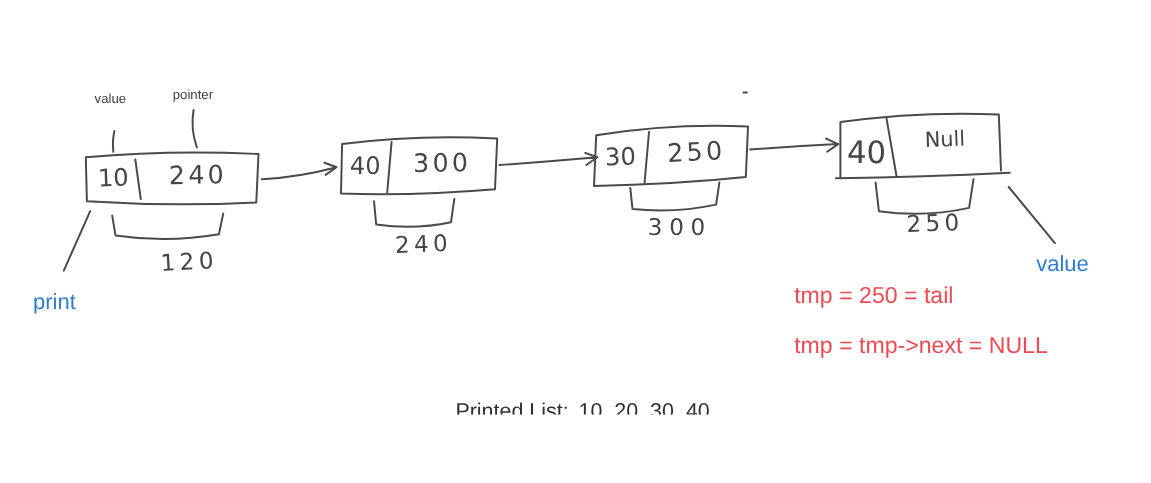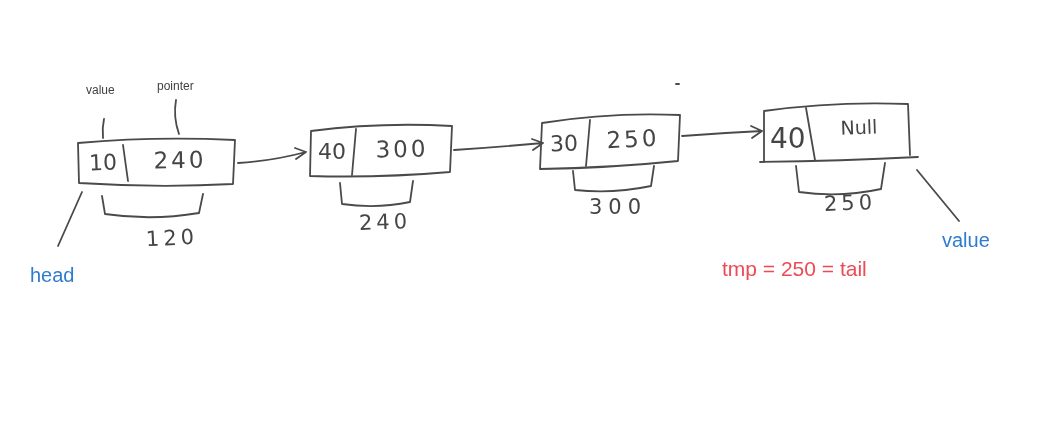--- a/index.html
+++ b/index.html
@@ -61,35 +61,39 @@
       <path d="M176 100 Q173 117 179 134"></path>
       <path d="M82 192 L58 246"></path>
       <path d="M917 170 L959 221"></path>
       <path d="M676 84 L679 84"></path>
     </g>
   </svg>
 
   <div class="txt typed small-label" style="left:86px; top:83px;">value</div>
   <div class="txt typed small-label" style="left:157px; top:79px;text-align:center;">pointer</div>
 
-  <div class="txt typed blue-label" style="left:30px; top:264px;">head</div>
+  <div class="txt typed blue-label" style="left:30px; top:264px;">print</div>
   <div class="txt typed blue-label" style="left:942px; top:229px;">value</div>
 
   <div class="txt hw cell-val" style="left:85px; top:150px; width:36px; transform:rotate(-2deg);">10</div>
   <div class="txt hw cell-ptr" style="left:145px; top:147px; width:70px; transform:rotate(-1deg);">240</div>
   <div class="txt hw addr" style="left:137px; top:226px; width:70px; transform:rotate(-3deg);">120</div>
 
   <div class="txt hw cell-val" style="left:315px; top:139px; width:34px;">40</div>
   <div class="txt hw cell-ptr" style="left:367px; top:136px; width:70px; transform:rotate(-1deg);">300</div>
   <div class="txt hw addr" style="left:350px; top:210px; width:70px; transform:rotate(-2deg);">240</div>
 
   <div class="txt hw cell-val" style="left:547px; top:131px; width:34px; transform:rotate(-2deg);">30</div>
   <div class="txt hw cell-ptr" style="left:598px; top:126px; width:70px; transform:rotate(-3deg);">250</div>
   <div class="txt hw addr" style="left:583px; top:195px; width:70px; letter-spacing:6px;">300</div>
 
   <div class="txt hw" style="left:770px; top:122px; width:34px; font-size:28px;">40</div>
   <div class="txt hw" style="left:824px; top:116px; width:70px; font-size:19px; transform:rotate(-2deg);">Null</div>
   <div class="txt hw addr" style="left:815px; top:191px; width:70px; transform:rotate(-2deg);">250</div>
 
   <div class="txt typed red-note" style="left:722px; top:257px;">tmp = 250 = tail</div>
+  <div class="txt typed red-note" style="left:722px; top:303px;">tmp = tmp-&gt;next = NULL</div>
 
+  <div class="txt typed printed" style="left:414px; top:363px;">
+    <span>Printed List:</span><span class="vals">10  20  30  40</span>
+  </div>
 
 </div>
 
 </body></html>

